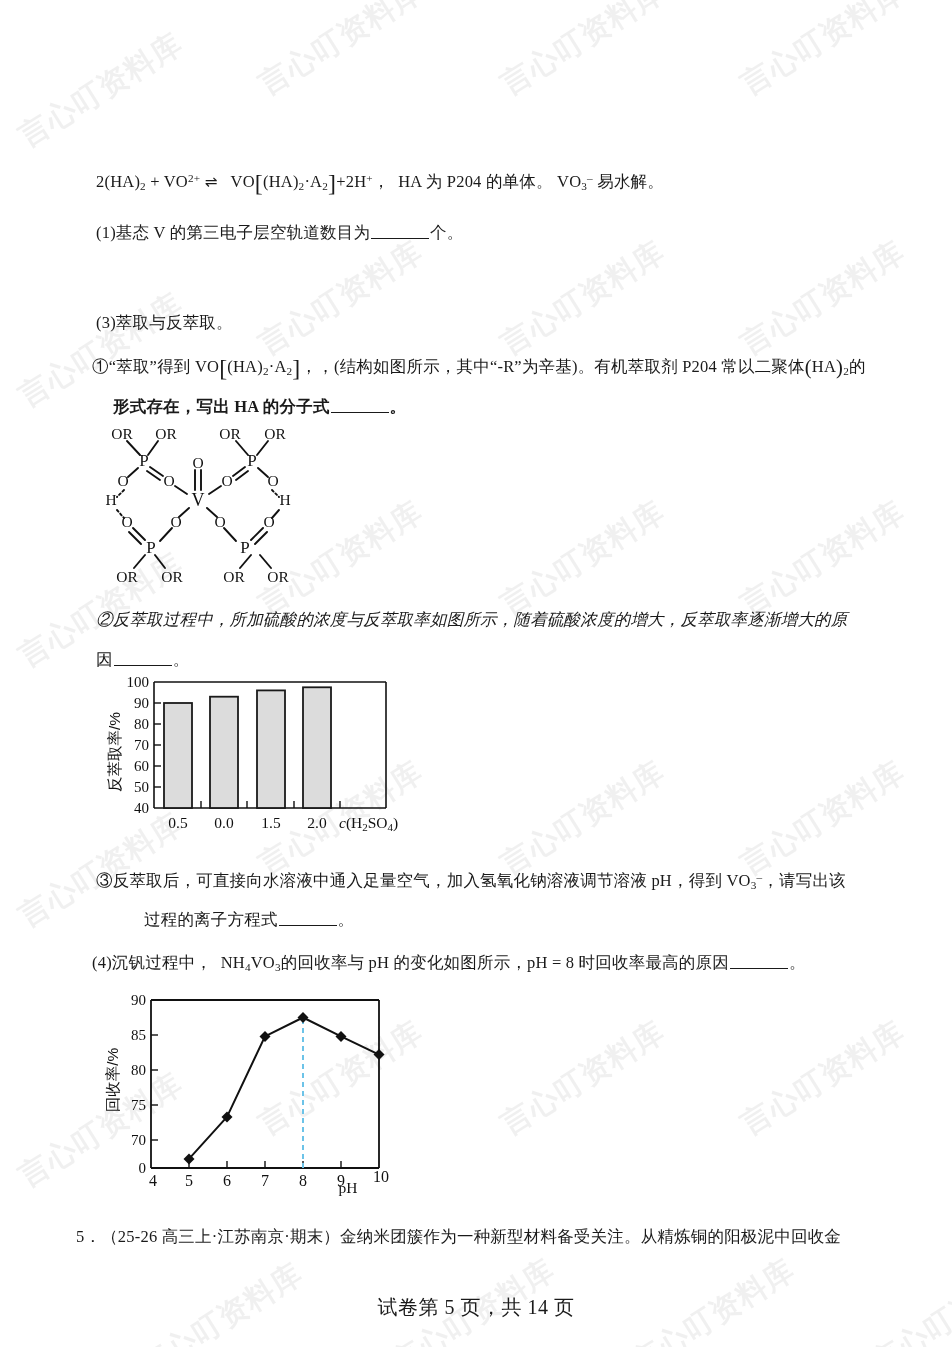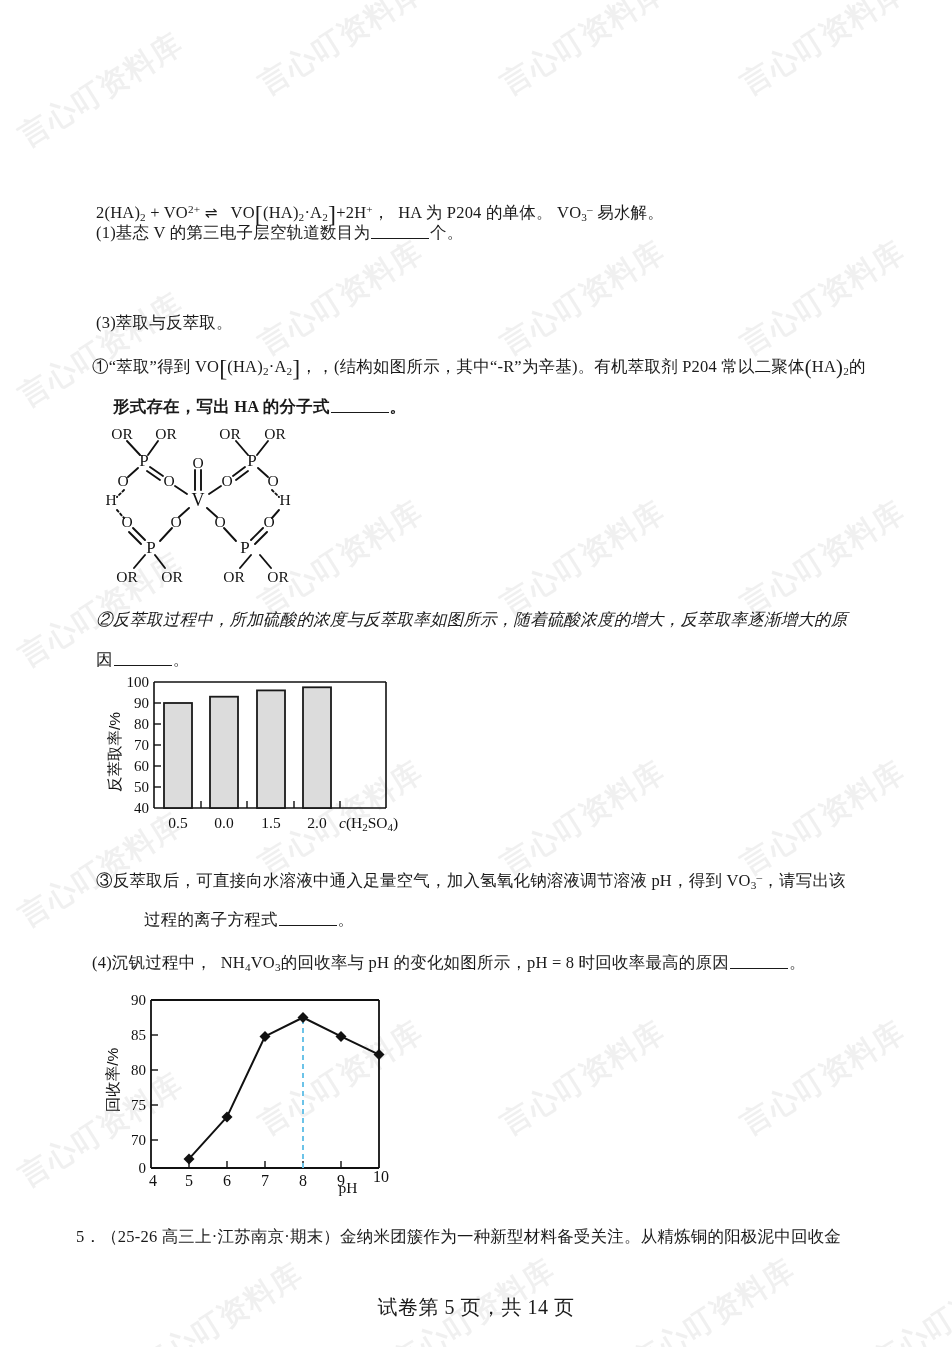--- a/index.html
+++ b/index.html
@@ -119,21 +119,21 @@
 
   <div class="wm" style="left:128px; top:1300px;">言心叮资料库</div>
   <div class="wm" style="left:380px; top:1296px;">言心叮资料库</div>
   <div class="wm" style="left:620px; top:1296px;">言心叮资料库</div>
   <div class="wm" style="left:860px; top:1296px;">言心叮资料库</div>
 </div>
 
 <div id="page">
 
 
-  <div class="para" style="left:96px; top:163px;margin-top:31px;">
+  <div class="para" style="left:96px; top:163px;">
     <span>2(HA)<sub>2</sub> + VO<sup>2+</sup></span>
     <span class="eqsym">⇌</span>
     &nbsp;&nbsp;<span>VO<span class="bracket-big">[</span>(HA)<sub>2</sub>·A<sub>2</sub><span class="bracket-big">]</span>+2H<sup>+</sup></span>，&nbsp;
     <span>HA 为 P204 的单体。</span>
     <span>VO<sub>3</sub><sup>–</sup></span>
     <span>易水解。</span>
   </div>
 
   <div class="para" style="left:96px; top:218px;">
     <span>(1)基态 V 的第三电子层空轨道数目为</span><span class="blank"></span><span>个。</span>

